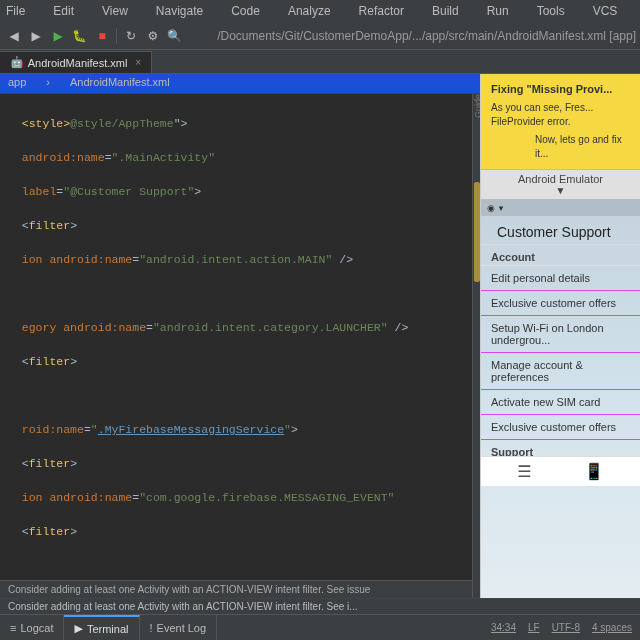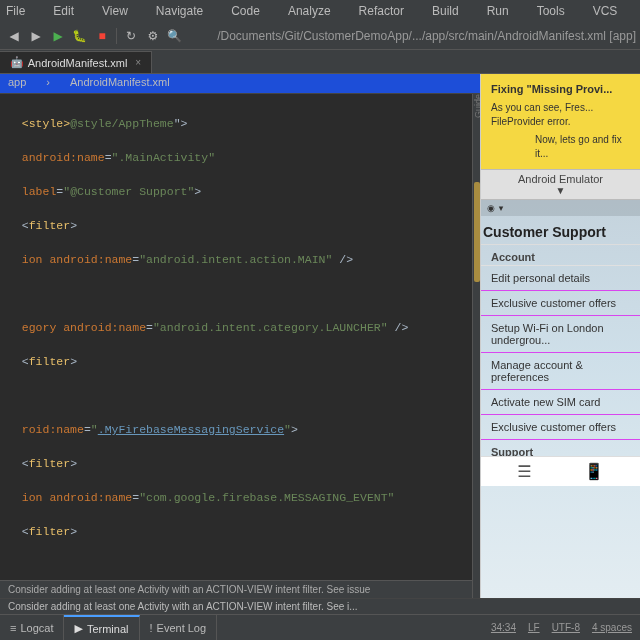--- a/index.html
+++ b/index.html
@@ -177,23 +177,23 @@
       height: 16px;
       display: flex;
       align-items: center;
       padding: 0 6px;
       font-size: 9px;
       color: #333;
       gap: 4px;
     }
 
     .app-header {
-      padding: 8px 2px 4px;
+      padding: 8px 16px 4px;
       font-size: 14px;
-      font-weight: bold;
+      font-weight: normal;
       color: #222;
       border-bottom: 1px solid #ddd;
     }
 
     .app-section {
       padding: 6px 10px 2px;
       font-size: 11px;
       font-weight: bold;
       color: #444;
       border-bottom: 1px solid #e0e0e0;

